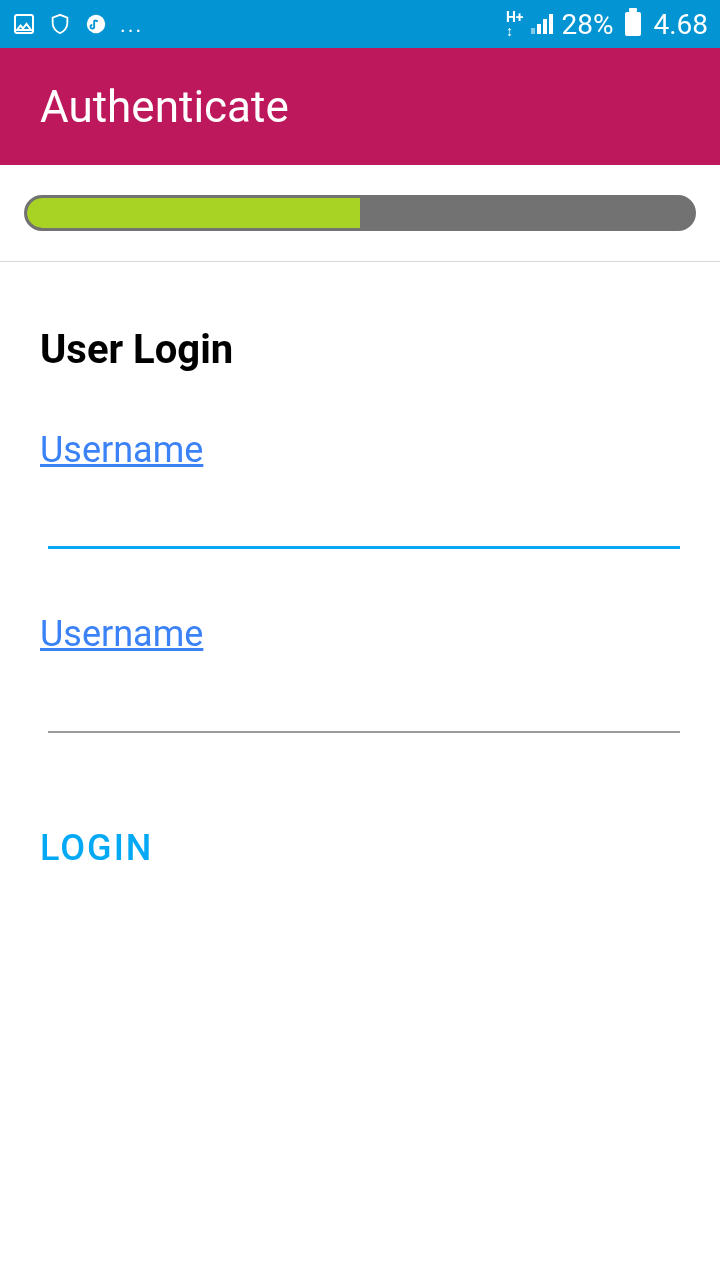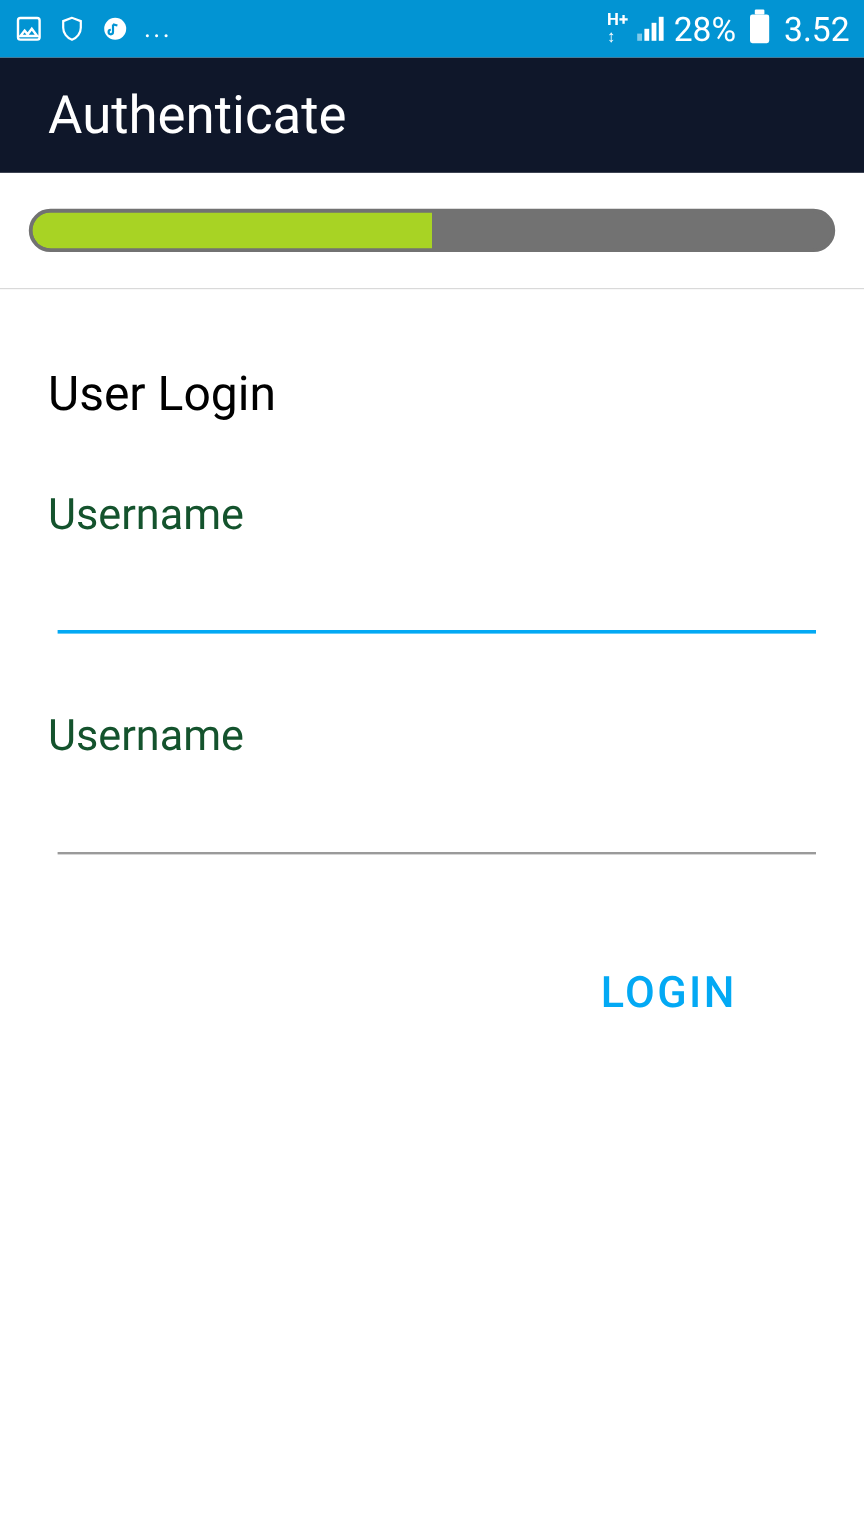--- a/index.html
+++ b/index.html
@@ -84,22 +84,22 @@
       position: absolute;
       top: -4px;
       left: 4px;
       width: 8px;
       height: 4px;
       background: #fff;
       border-radius: 1px;
     }
     
     .app-bar {
-      height: 96px;
-      background: #0f172a;
+      height: 117px;
+      background: #be185d;
       display: flex;
       align-items: center;
       padding: 0 40px;
     }
     .app-title {
       color: #ffffff;
       font-size: 44px;
       font-weight: 400;
     }
     
@@ -118,47 +118,48 @@
       height: 100%;
       background: #a8d324;
       border-radius: 18px 0 0 18px;
     }
     
     .content {
       padding: 64px 40px 0 40px;
     }
     .section-heading {
       font-size: 40px;
-      font-weight: 400;
+      font-weight: 700;
       color: #000;
       margin-bottom: 56px;
     }
     .field-label {
       font-size: 36px;
-      color: #14532d;
+      color: #3b82f6;
       font-weight: 400;
       margin-bottom: 20px;
+      text-decoration: underline;
     }
     .input-field {
       width: calc(100% - 8px);
       margin-left: 8px;
       height: 58px;
       border: none;
       border-bottom: 3px solid #03a9f4;
       font-size: 30px;
       outline: none;
       background: transparent;
       margin-bottom: 64px;
     }
     .input-field.inactive {
       border-bottom: 2px solid #9a9a9a;
     }
     .actions {
       display: flex;
-      justify-content: flex-end;
+      justify-content: flex-start;
       padding-right: 66px;
       margin-top: 30px;
     }
     .login-button {
       background: none;
       border: none;
       color: #03a9f4;
       font-size: 36px;
       font-weight: 500;
       letter-spacing: 2px;
@@ -194,21 +195,21 @@
       <span>H+</span><br>↕
     </span>
     <span class="signal-bars">
       <span></span>
         <span></span>
         <span></span>
         <span></span>
     </span>
     <span>28%</span>
     <span class="battery-icon"></span>
-    <span>3.52</span>
+    <span>4.68</span>
   </div>
 </div>
 
 <div class="app-bar">
   <span class="app-title">Authenticate</span>
 </div>
 
 <div class="progress-section">
   <div class="progress-bar">
     <div class="progress-fill" style="width:50%"></div>

